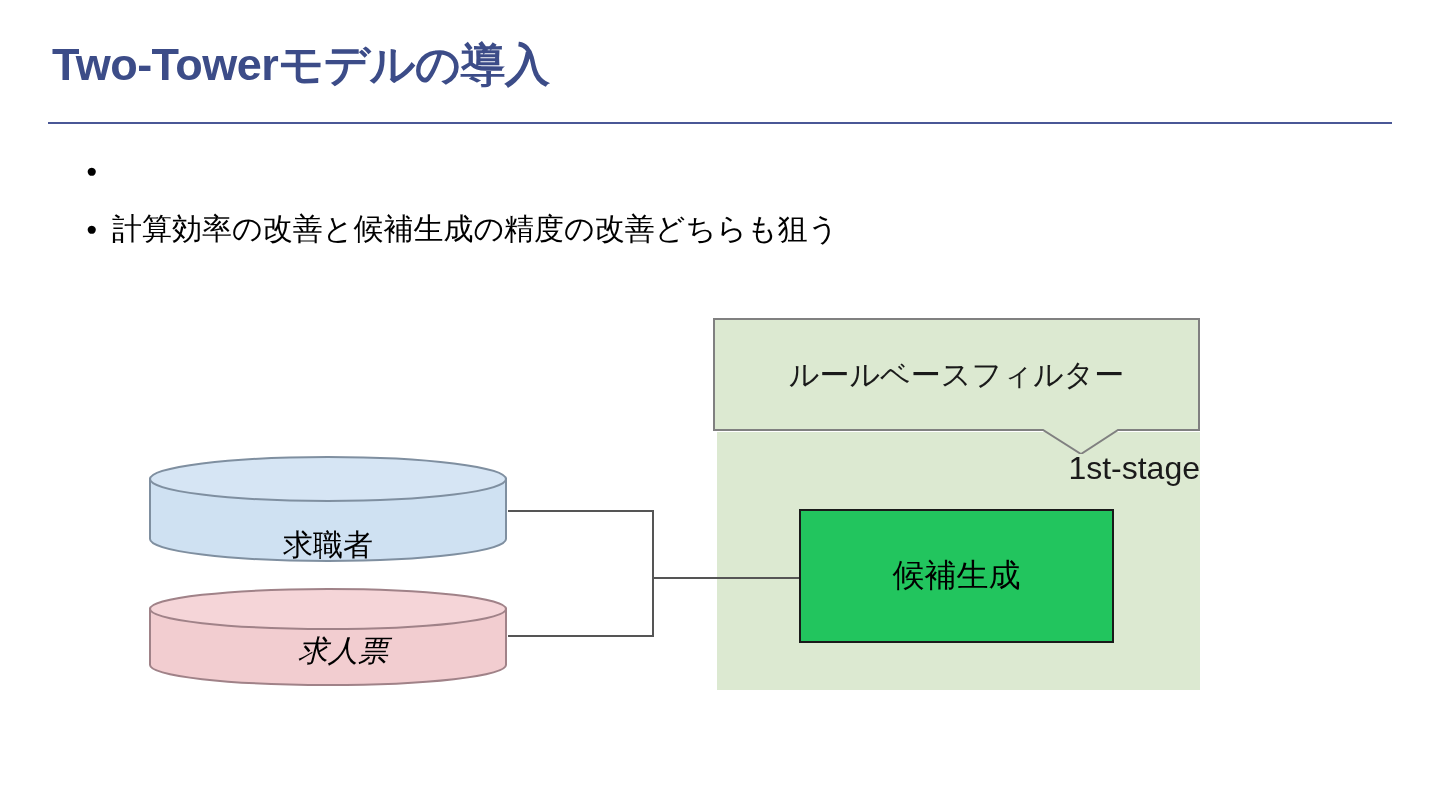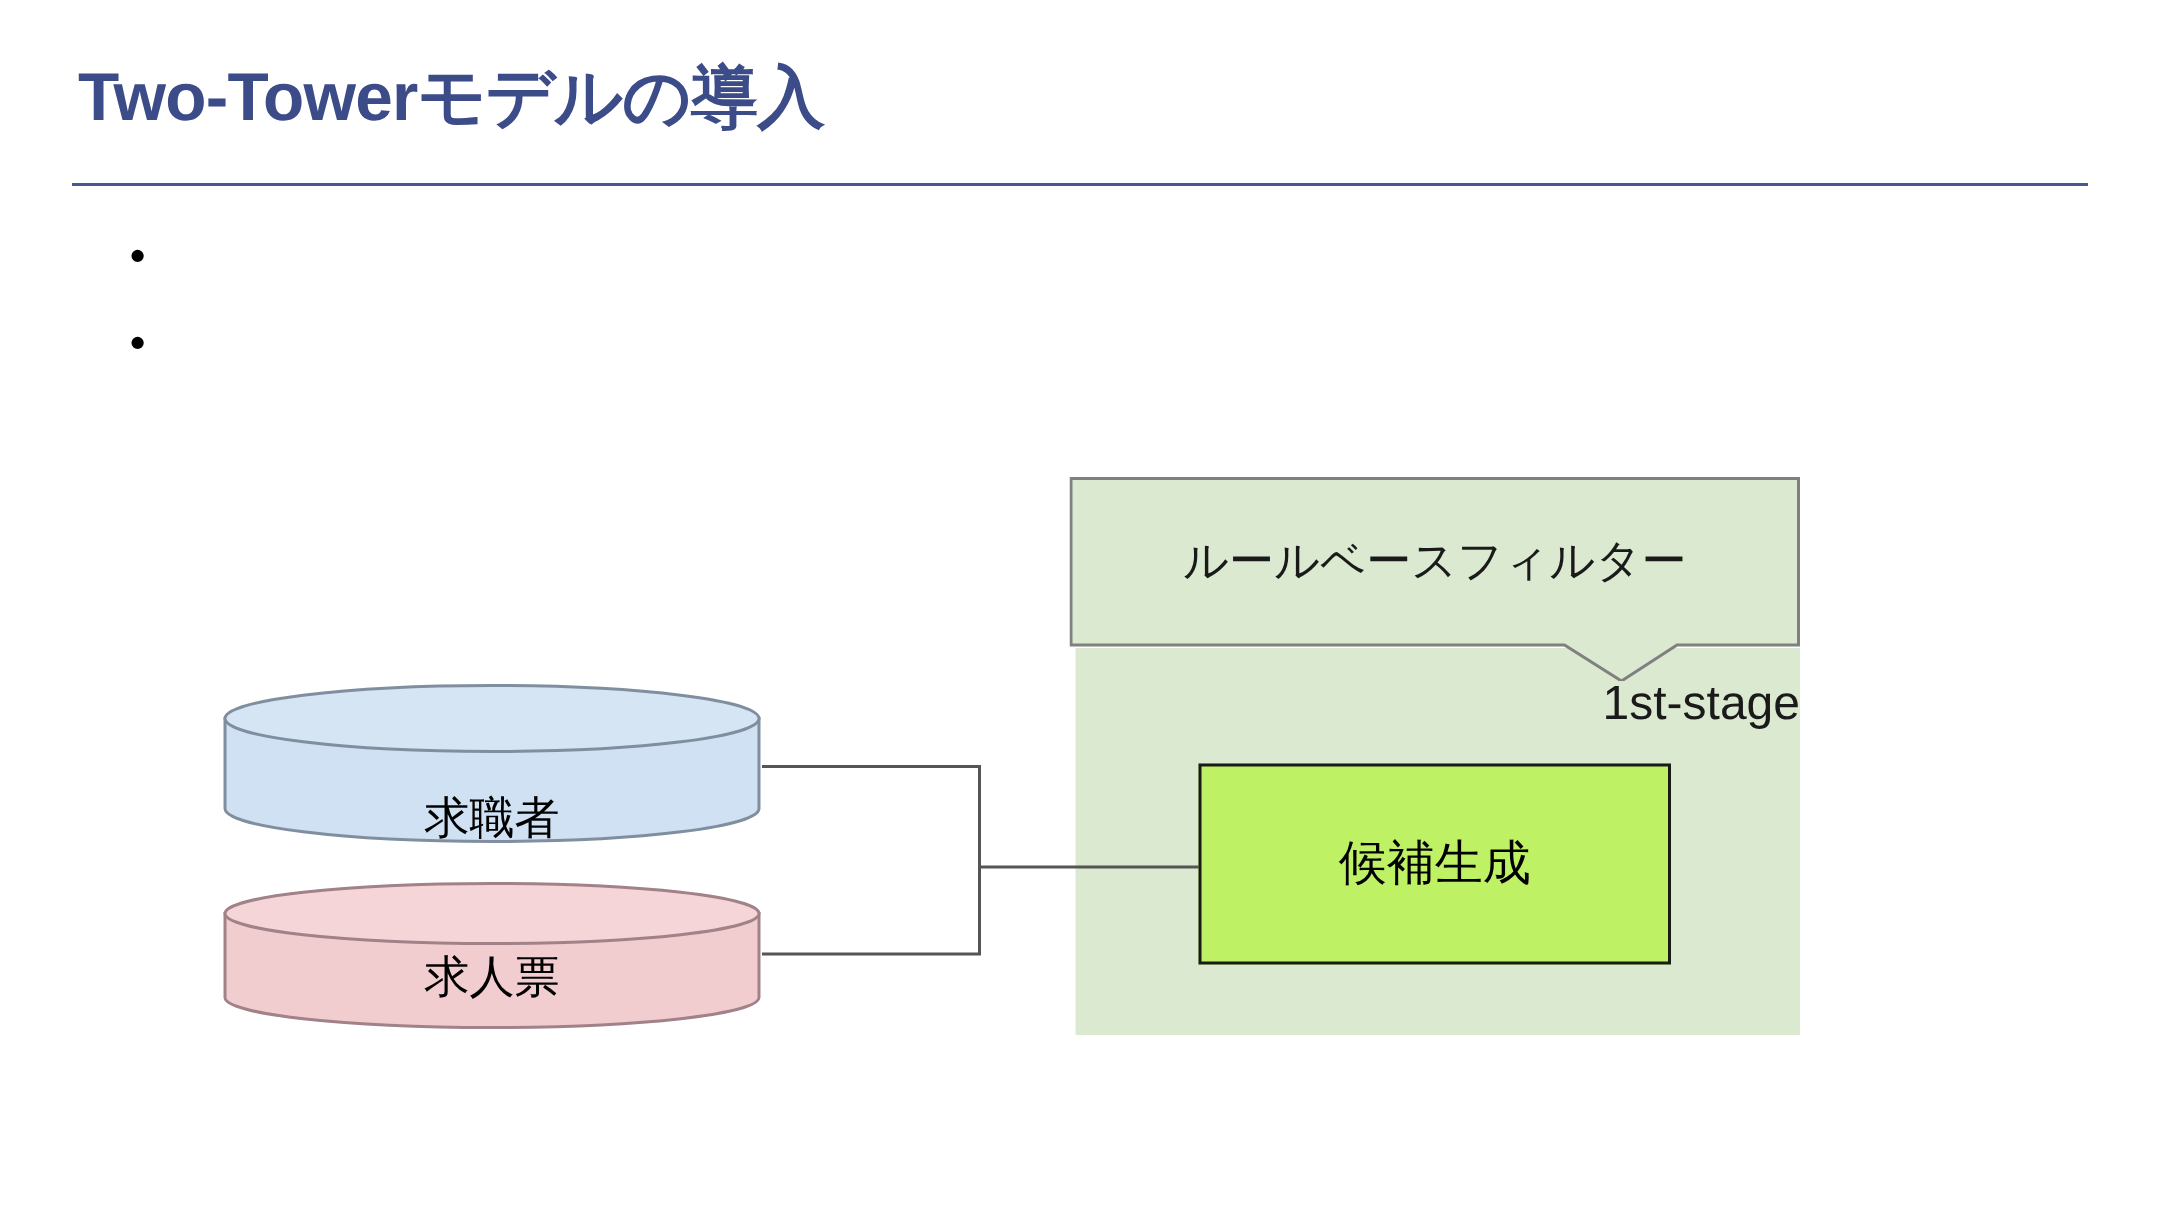--- a/index.html
+++ b/index.html
@@ -98,21 +98,21 @@
     color: #1a1a1a;
   }
 
   
   .gen-box {
     position: absolute;
     left: 799px;
     top: 509px;
     width: 315px;
     height: 134px;
-    background: #bef264;
+    background: #22c55e;
     border: 2px solid #1a1a1a;
     box-sizing: border-box;
     display: flex;
     align-items: center;
     justify-content: center;
     font-size: 32px;
     color: #000000;
   }
 
   
@@ -162,21 +162,21 @@
   .cyl-blue { left: 148px; top: 455px; height: 108px; }
   .cyl-pink { left: 148px; top: 587px; height: 100px; }
   .cyl-label {
     position: absolute;
     width: 360px;
     text-align: center;
     font-size: 30px;
     color: #000000;
   }
   .cyl-label-blue { left: 148px; top: 525px; }
-  .cyl-label-pink { left: 148px; top: 631px; }
+  .cyl-label-pink { left: 163px; top: 631px; font-style: italic; }
 
   
   .connector {
     position: absolute;
     left: 500px;
     top: 495px;
     width: 320px;
     height: 160px;
   }
 </style>
@@ -187,20 +187,21 @@
 
   <div class="title">Two-Towerモデルの導入</div>
   <div class="title-rule"></div>
 
   <div class="bullets">
     <div class="bullet-row">
       <span class="bullet-dot">●</span>
     </div>
     <div class="bullet-row">
       <span class="bullet-dot">●</span>
+      <span class="bullet-text">計算効率の改善と候補生成の精度の改善どちらも狙う</span>
     </div>
   </div>
 
   <div class="diagram">
 
     <div class="stage-panel"></div>
     <div class="stage-label">1st-stage</div>
 
     <svg class="connector" width="320" height="160" viewBox="0 0 320 160">
       <path d="M 8 16 L 153 16 L 153 83 L 153 141 L 8 141" fill="none" stroke="#555555" stroke-width="2"></path>

